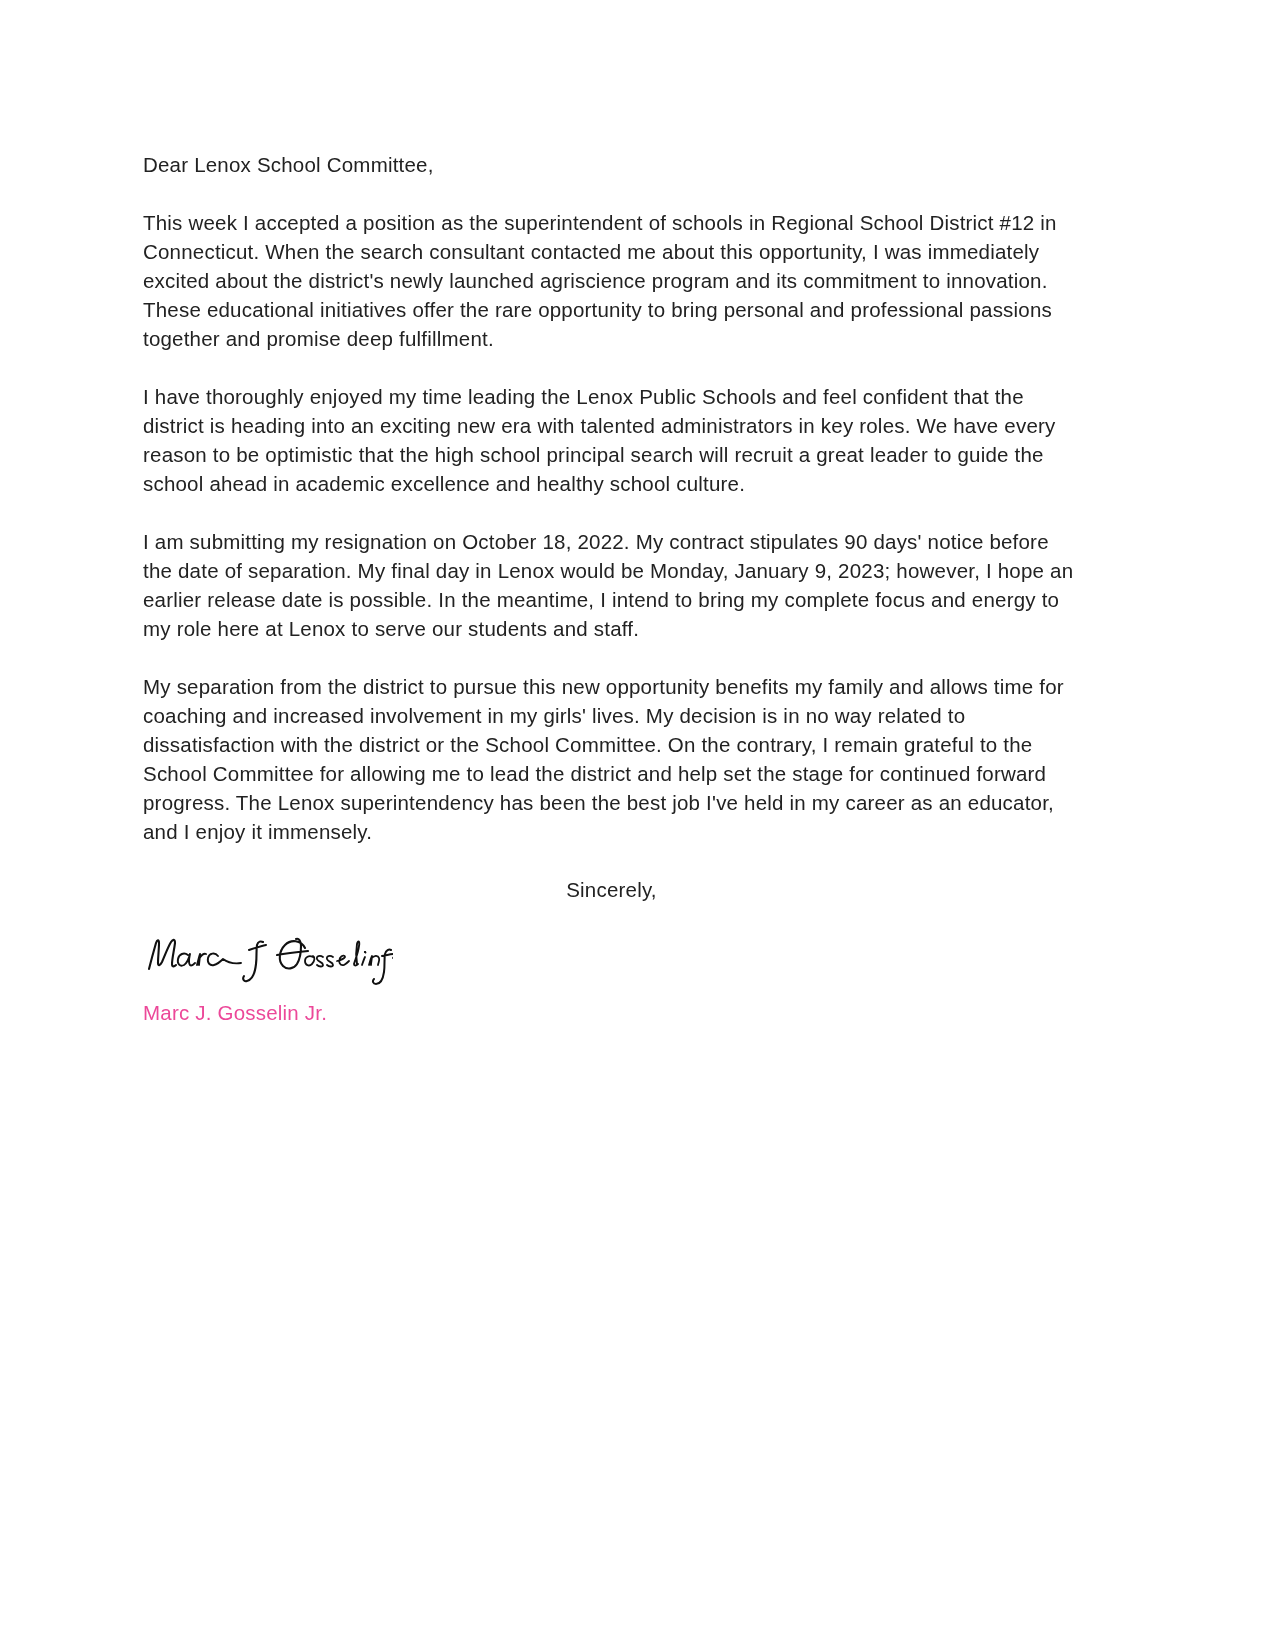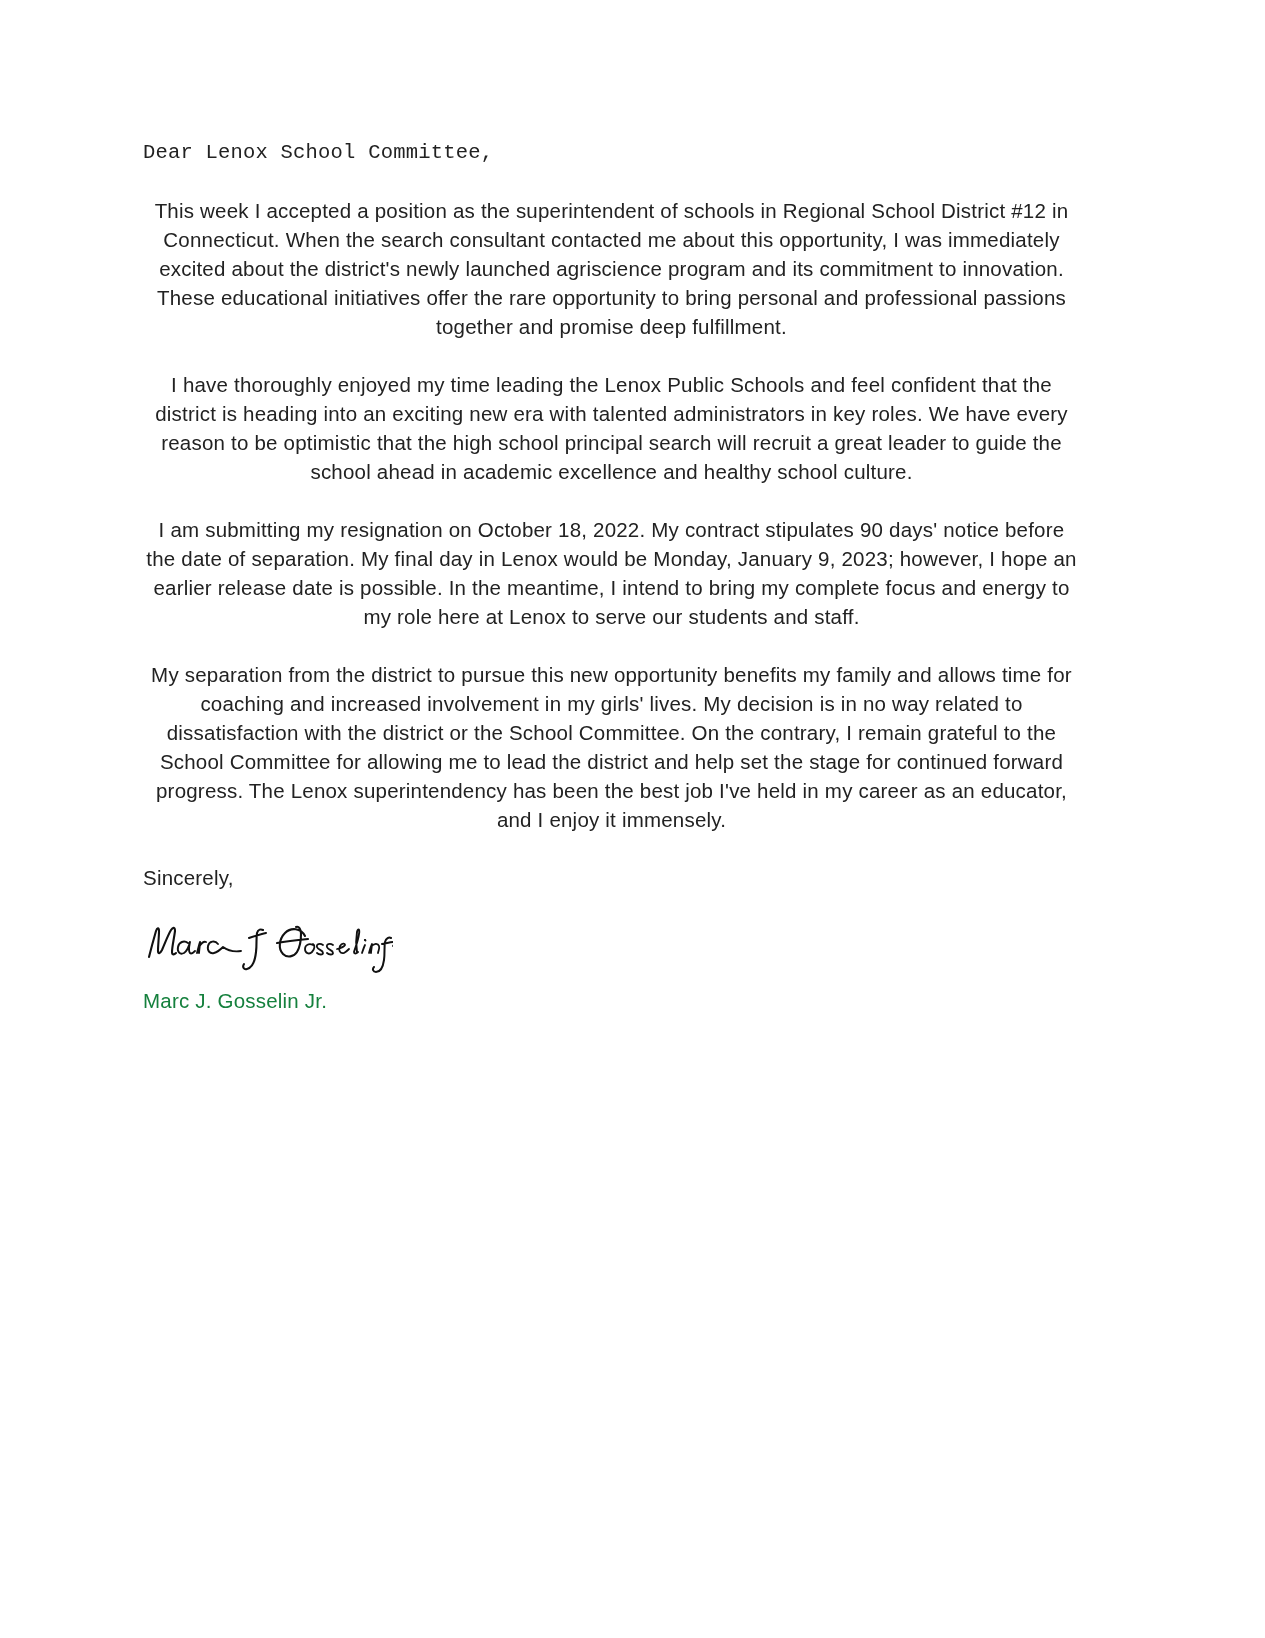--- a/index.html
+++ b/index.html
@@ -22,43 +22,43 @@
     box-sizing: border-box;
     padding: 138px 185px 0 143px;
   }
   .letter-body {
     font-size: 20.5px;
     line-height: 29px;
     color: #222222;
     letter-spacing: 0.01em;
   }
   .salutation {
-    margin: 0 0 29px 0;
-    font-family: Liberation Mono, monospace;
+    margin: 12px 0 29px 0;
   }
   .para {
     margin: 0 0 29px 0;
-    text-align: center;
+    text-align: left;
   }
   .closing {
     margin: 29px 0 0 0;
+    text-align: center;
   }
   .signature-block {
     margin-top: 24px;
   }
   .signature-image {
     display: block;
     margin-left: 2px;
     margin-bottom: 6px;
   }
   .signature-name {
     margin: 12px 0 0 0;
     font-size: 20.5px;
     line-height: 29px;
-    color: #15803d;
+    color: #ec4899;
   }
   .sr-only {
     position: absolute;
     width: 1px;
     height: 1px;
     overflow: hidden;
     clip: rect(0 0 0 0);
     white-space: nowrap;
   }
 </style>

